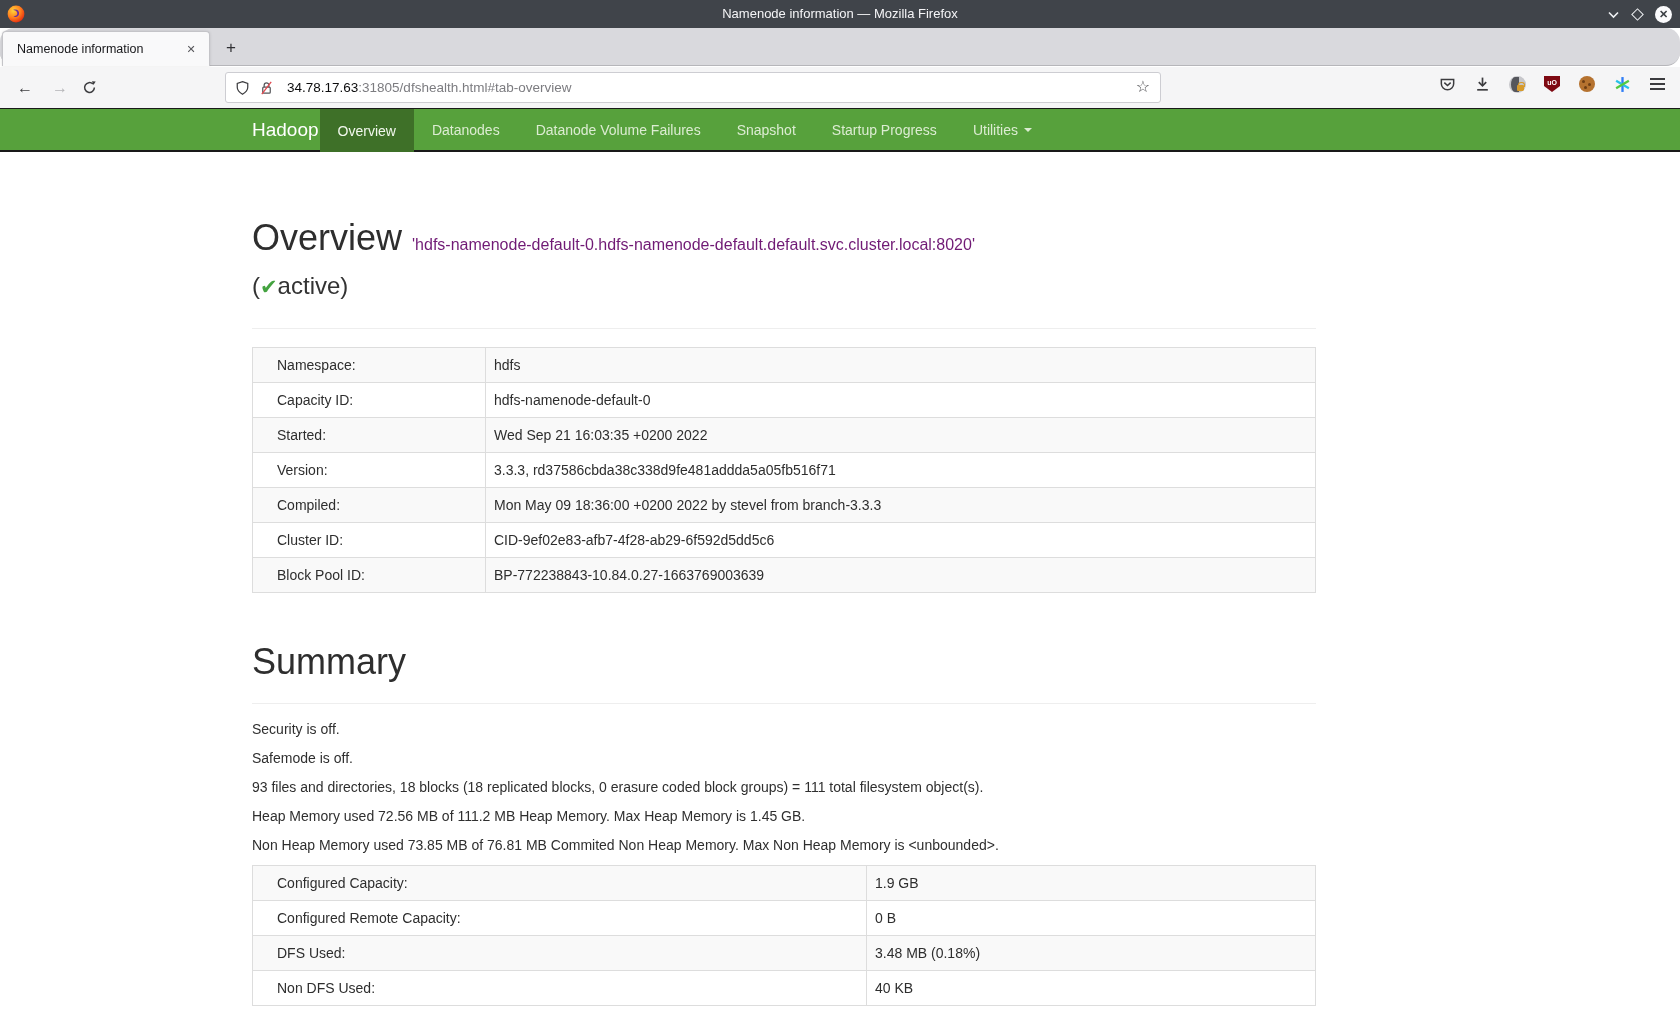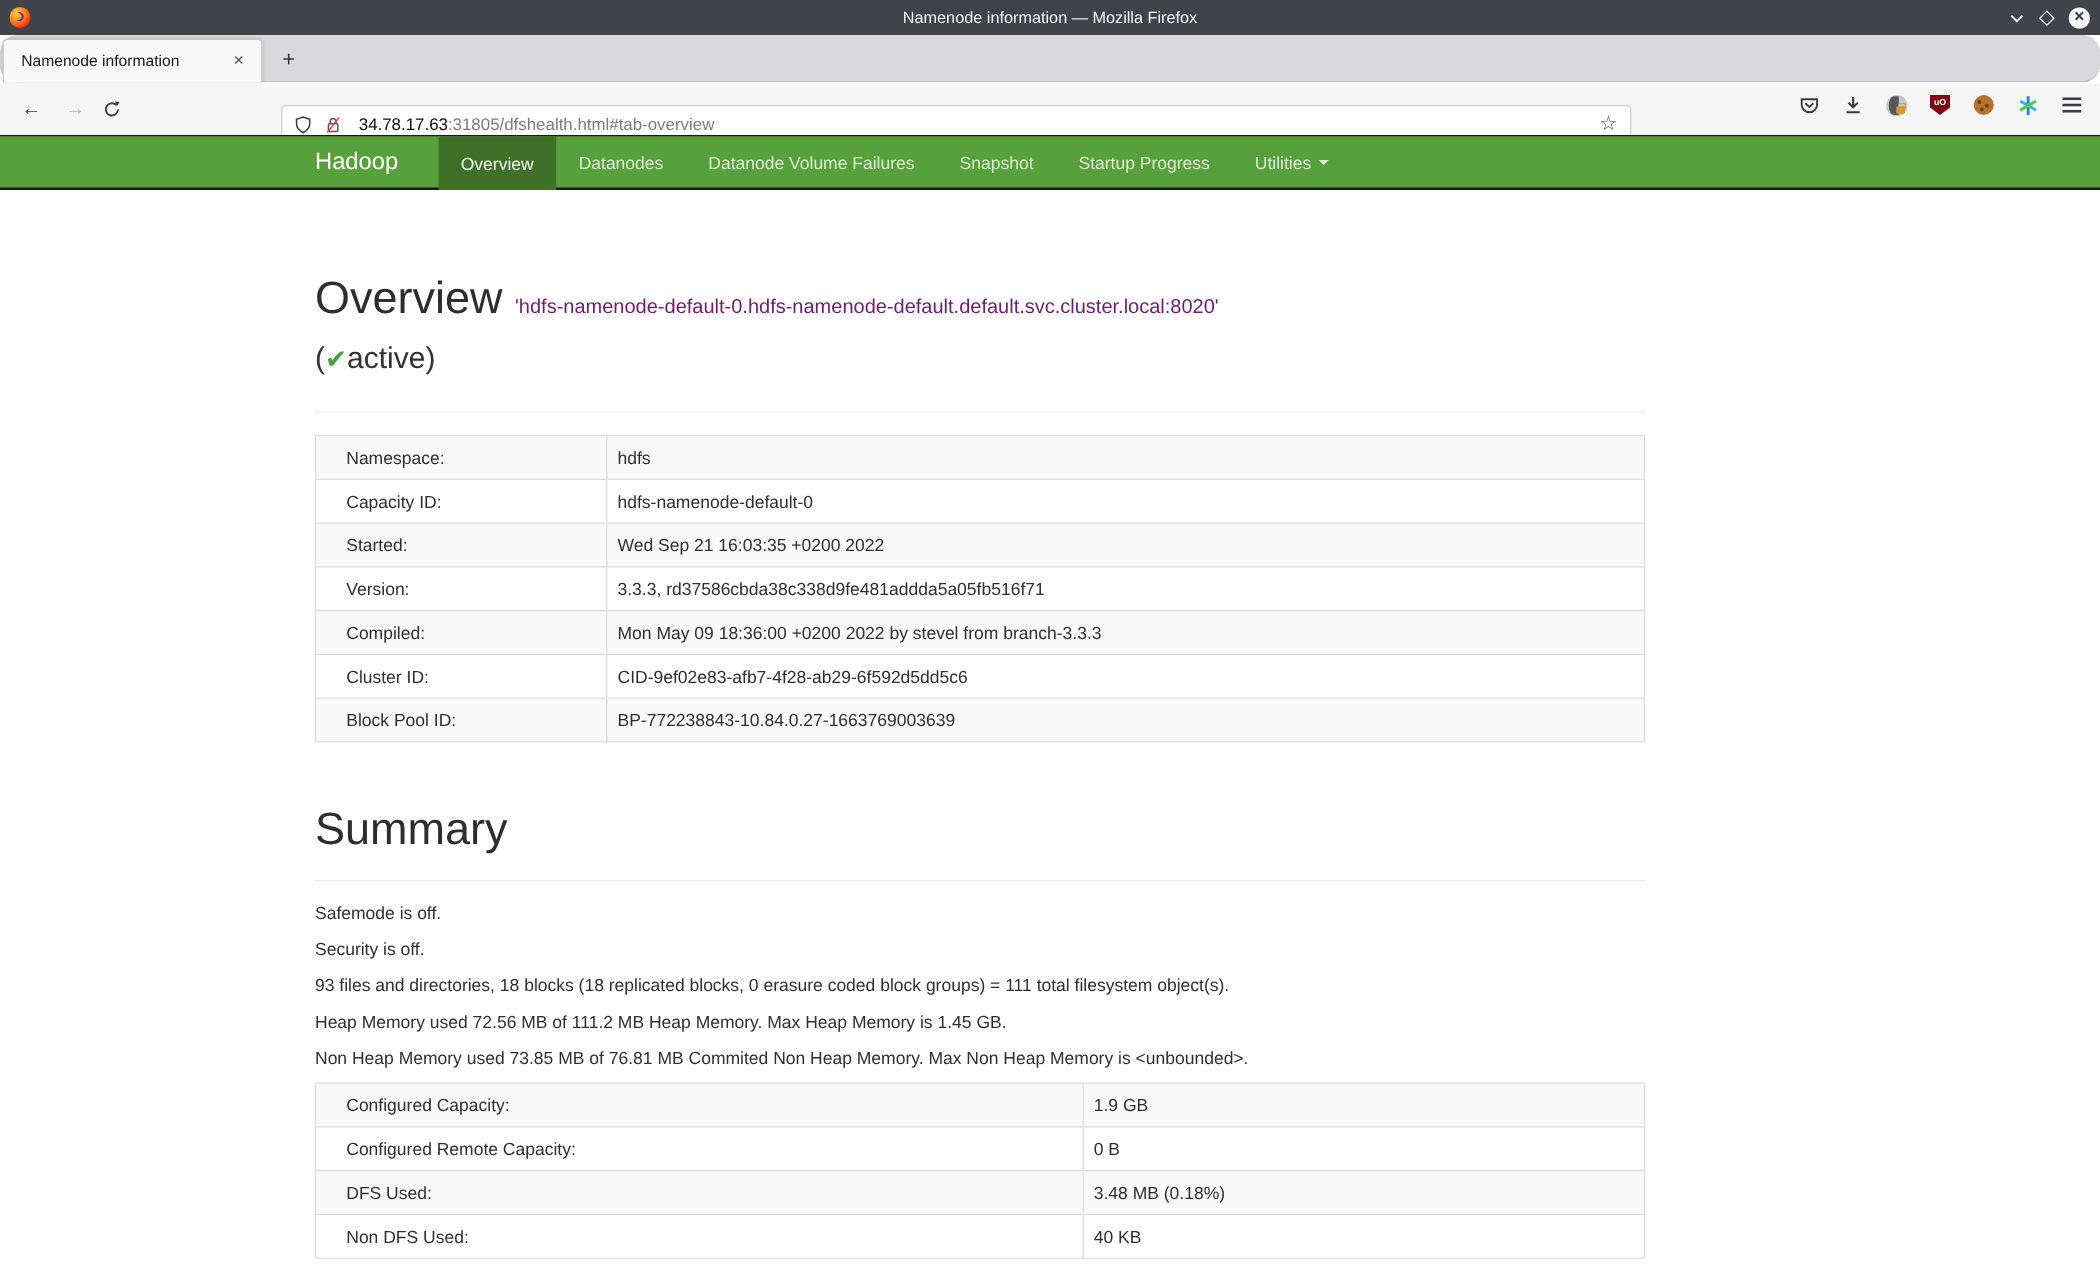--- a/index.html
+++ b/index.html
@@ -33,21 +33,21 @@
   .newtab-btn { position:absolute; left:219px; top:8px; width:24px; height:24px;
                 font-size:17px; color:#2f2f33; text-align:center; line-height:23px; border-radius:2px; }
 
   
   .toolbar { position:absolute; top:67px; left:0; width:1680px; height:41px; background:#f5f5f6; }
   .nav-btn { position:absolute; top:8px; width:26px; height:26px; text-align:center;
              line-height:25px; font-size:16px; border-radius:3px; color:#3c3c3f; }
   .nav-back { left:12px; }
   .nav-fwd  { left:47px; color:#b4b4b7; }
   .nav-reload { left:82px; padding-top:5px; }
-  .urlbar { position:absolute; left:225px; top:17px; width:1080px; height:31px;
+  .urlbar { position:absolute; left:225px; top:5px; width:936px; height:31px;
             background:#fff; border:1px solid #cdcdd2; border-radius:3px;
             display:flex; align-items:center; }
   .urlbar .icon-slot { margin-left:9px; display:flex; align-items:center; }
   .url-text { margin-left:13px; font-size:13.5px; white-space:nowrap; }
   .url-host { color:#0c0c0d; }
   .url-rest { color:#7c7c80; }
   .url-star { position:absolute; right:10px; top:4px; font-size:16px; color:#4a4a4e; }
   .tb-icons { position:absolute; right:14px; top:8px; display:flex; gap:17px; align-items:center; }
   .tb-ic { width:18px; height:18px; display:flex; align-items:center; justify-content:center; }
   .ext-circle { width:17px; height:17px; border-radius:50%; background:#c7c7cb; position:relative; overflow:hidden; }
@@ -62,21 +62,21 @@
   .cookie i { position:absolute; width:3px; height:3px; border-radius:50%; background:#6e3e14; }
   .cookie i:nth-child(1){ left:3px; top:4px; } .cookie i:nth-child(2){ left:9px; top:7px; }
   .cookie i:nth-child(3){ left:5px; top:10px; }
   .hamburger { display:flex; flex-direction:column; gap:3px; }
   .hamburger i { width:15px; height:2px; background:#3c3c3f; }
 
   
   .hnavbar { position:absolute; top:108px; left:0; width:1680px; height:44px;
              background:#57a13c; border-top:1px solid #191919; border-bottom:2px solid #191919; }
   .hnav-inner { position:absolute; left:252px; top:0; height:41px; display:flex; align-items:stretch; }
-  .hbrand { color:#ffffff; font-size:19px; display:flex; align-items:center; padding-right:32px; }
+  .hbrand { color:#ffffff; font-size:19px; display:flex; align-items:center; padding-right:1px; }
   .hnav-item { display:flex; align-items:center; padding:0 18px; font-size:14px;
                color:#dcecd2; }
   .hnav-item.active { background:#3e7028; height:43px; color:#f2f8ee; }
   .caret { display:inline-block; margin-left:6px; width:0; height:0;
            border-left:4px solid transparent; border-right:4px solid transparent;
            border-top:4px solid #dcecd2; }
 
   
   .content { position:absolute; top:152px; left:252px; width:1064px; }
   h1 { font-size:36px; font-weight:500; color:#2e2e2e; }
@@ -260,22 +260,22 @@
       <td class="lbl">Block Pool ID:</td>
       <td>BP-772238843-10.84.0.27-1663769003639</td>
         </tr>
   </tbody>
     </table>
 
   <h1 class="h-summary">Summary</h1>
   <hr class="hr2">
 
   <div class="stats">
+    <p>Security is off.</p>
     <p>Safemode is off.</p>
-    <p>Security is off.</p>
     <p>93 files and directories, 18 blocks (18 replicated blocks, 0 erasure coded block groups) = 111 total filesystem object(s).</p>
     <p>Heap Memory used 72.56 MB of 111.2 MB Heap Memory. Max Heap Memory is 1.45 GB.</p>
     <p>Non Heap Memory used 73.85 MB of 76.81 MB Commited Non Heap Memory. Max Non Heap Memory is &lt;unbounded&gt;.</p>
   </div>
 
   <table class="t-cap">
     <tbody>
         <tr class="striped">
       <td class="lbl">Configured Capacity:</td>
       <td>1.9 GB</td>

